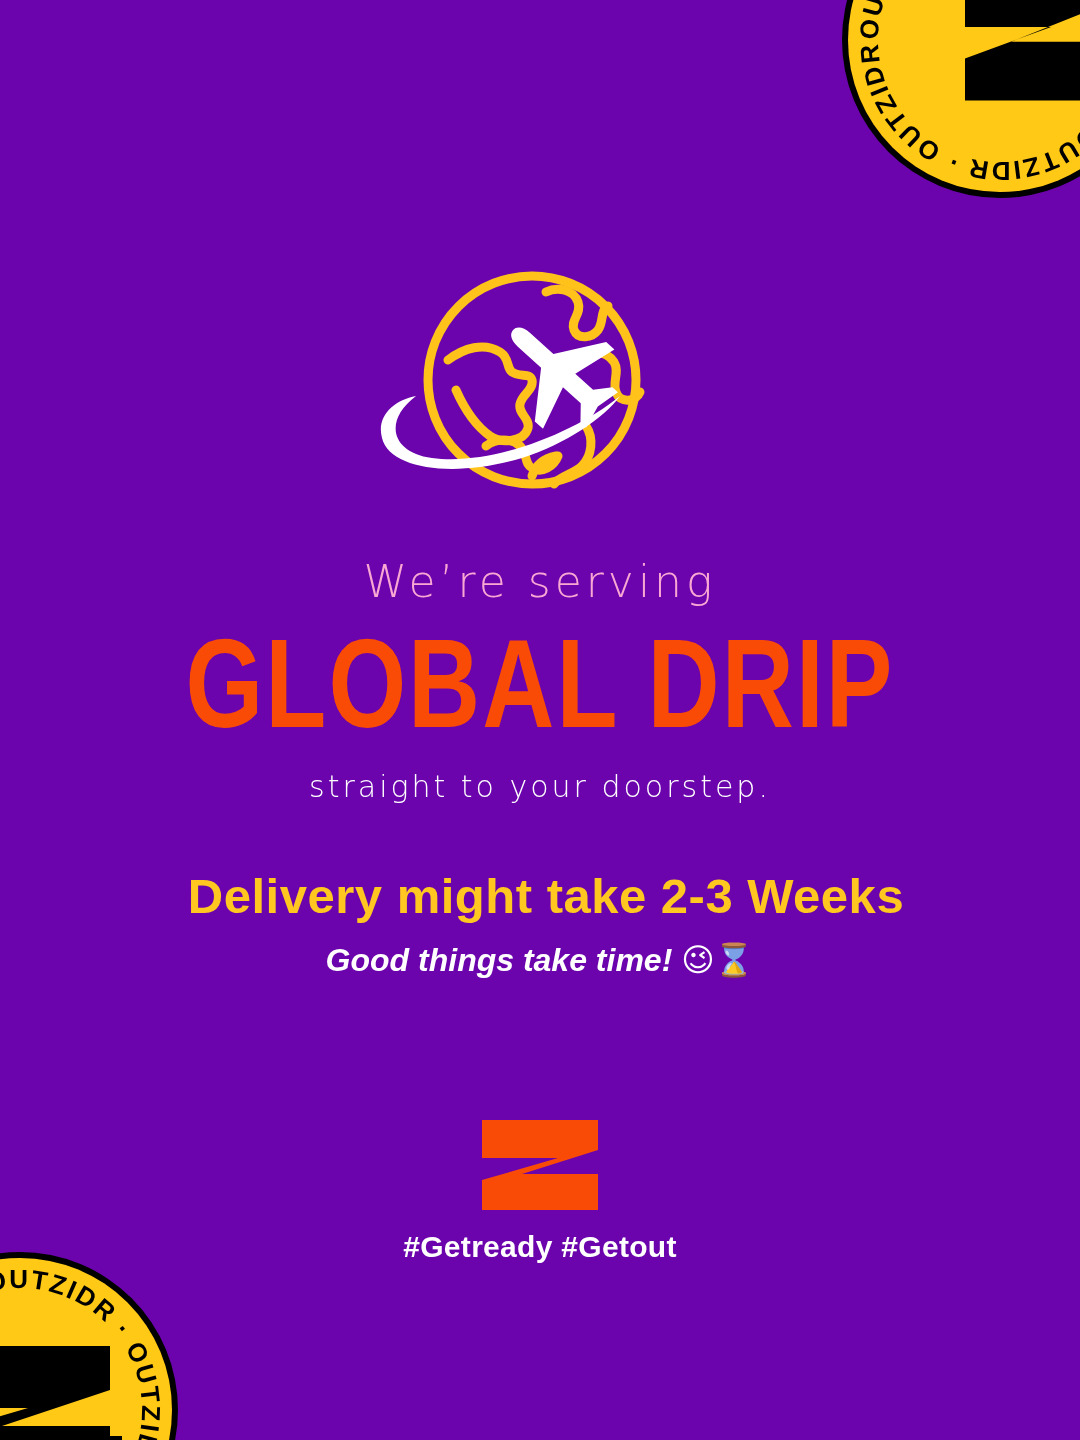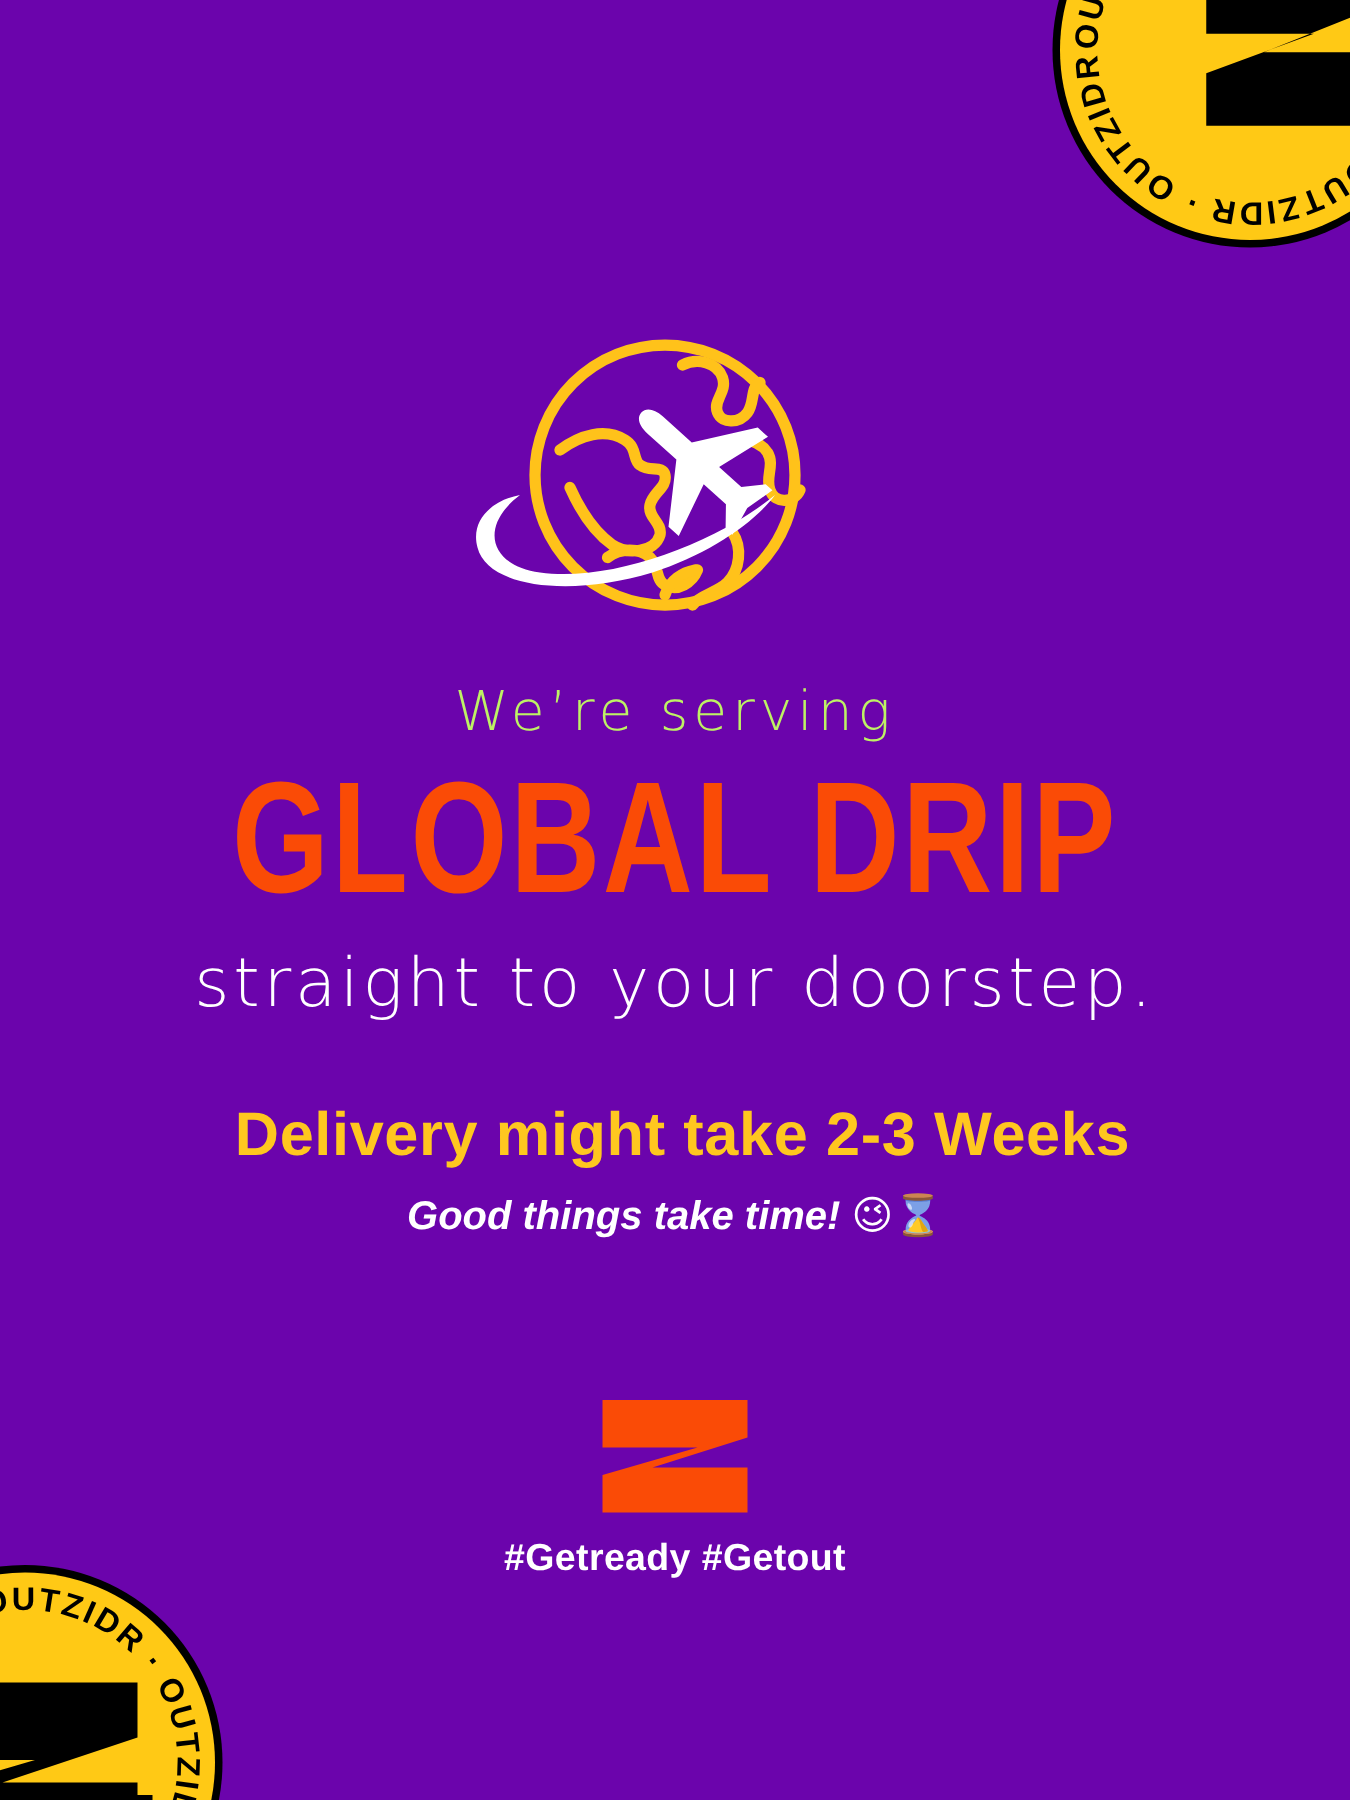--- a/index.html
+++ b/index.html
@@ -48,45 +48,45 @@
   
   .copy {
     position: absolute;
     left: 0;
     right: 0;
     top: 548px;
     text-align: center;
   }
 
   .line-serving {
-    color: #bef264;
+    color: #f9a8d4;
     font-size: 44px;
     font-weight: 300;
     letter-spacing: 4px;
     line-height: 1;
-    margin: 0;
+    margin: 12px;
     font-family: "DejaVu Sans", sans-serif;
   }
 
   .line-headline {
     color: #fa4b06;
     font-size: 96px;
     font-weight: 700;
     line-height: 1;
     margin: 16px 0 6px 0;
     letter-spacing: 2px;
     font-family: "Liberation Sans Narrow", "Liberation Sans", sans-serif;
     transform: scaleY(1.32) scaleX(1.04);
     transform-origin: center top;
     white-space: nowrap;
   }
 
   .line-doorstep {
     color: #ffffff;
-    font-size: 54px;
+    font-size: 30px;
     font-weight: 300;
     letter-spacing: 3px;
     line-height: 1;
     margin: 56px 0 0 0;
     font-family: "DejaVu Sans", sans-serif;
   }
 
   .line-delivery {
     color: #ffc71f;
     font-size: 49px;

